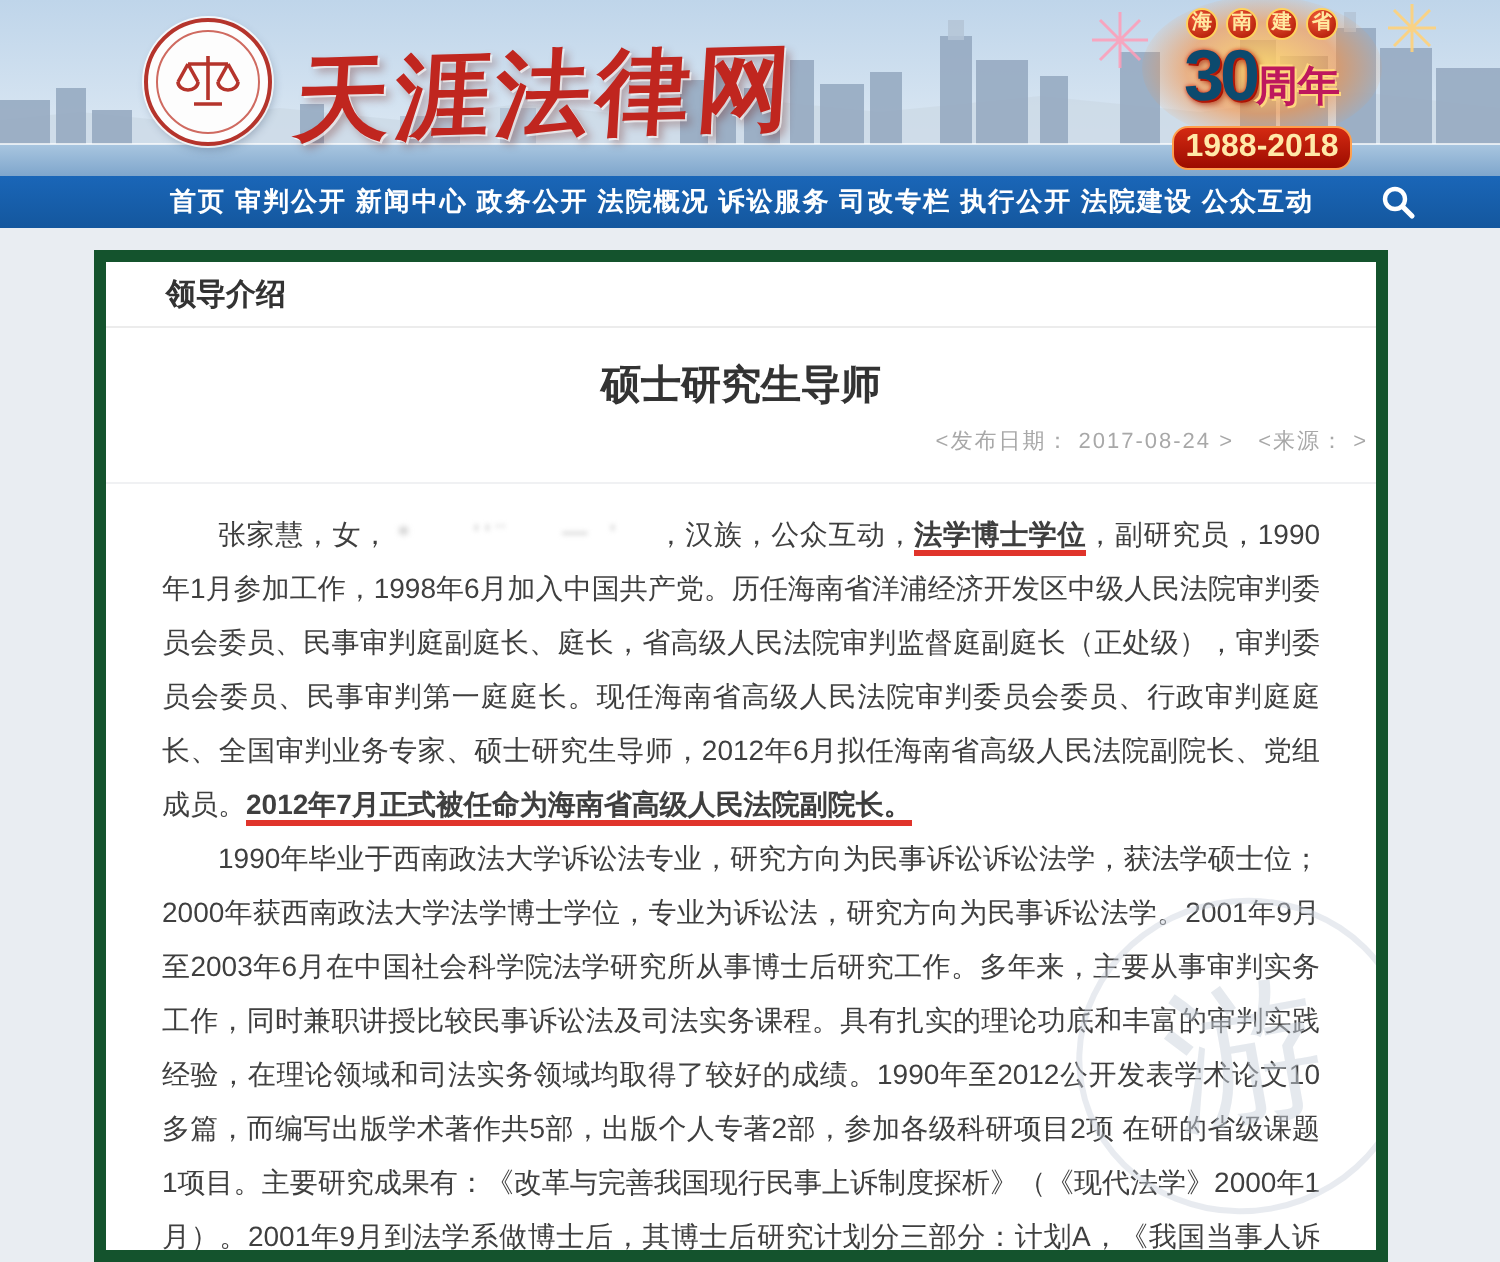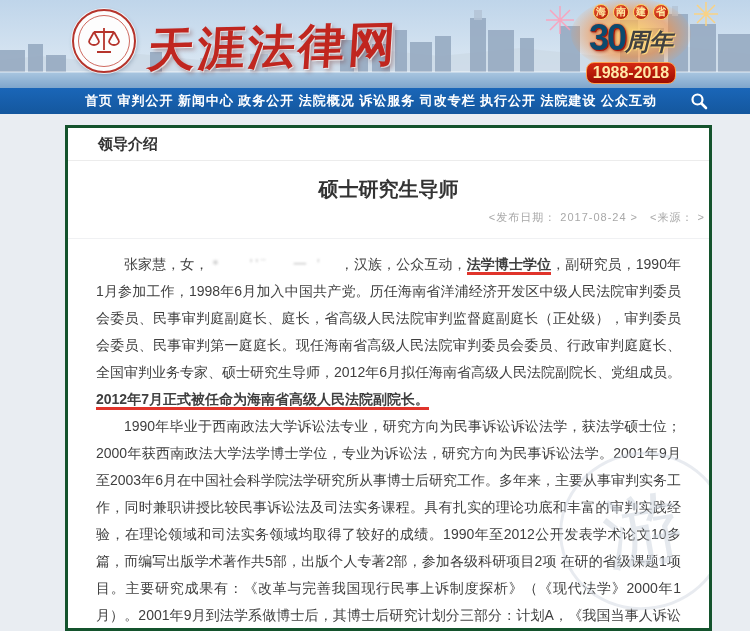--- a/index.html
+++ b/index.html
@@ -38,23 +38,22 @@
     width:16px; height:16px; border-radius:50%;
     background:radial-gradient(circle at 35% 30%, #f05a38, #a81200);
     border:1px solid #ffd25e; color:#ffe9a0; font-size:10px; line-height:14px; font-weight:bold;
   }
   .badge-main { line-height:34px; white-space:nowrap; }
   .badge-number {
     font-size:36px; font-weight:bold; color:#0c4a6e; letter-spacing:-2px;
     text-shadow:0 0 2px #d42a12, 1px 1px 0 #a00d00, 2px 2px 3px rgba(150,20,0,.6);
   }
   .badge-unit {
-    font-size:24px; font-weight:bold; color:#404040;
+    font-size:21px; font-weight:bold; color:#be185d;
     text-shadow:1px 1px 0 #ffd77e, -1px -1px 0 #ffd77e;
-    font-style:italic;
   }
   .badge-years {
     display:inline-block; background:linear-gradient(#d42a12,#9c0c00); color:#ffe9a8;
     font-size:16px; font-weight:bold; border-radius:8px; padding:1px 6px; border:1px solid #ff9f4d;
   }
 
   
   .nav {
     position:relative; width:750px; height:26px;
     background:linear-gradient(#1a66b8,#14579e); z-index:4;
@@ -64,22 +63,22 @@
     display:flex; justify-content:space-between; align-items:center;
   }
   .nav-items a {
     color:#ffffff; font-size:13px; font-weight:bold; text-decoration:none;
     letter-spacing:1px; white-space:nowrap;
   }
   .nav-search { position:absolute; right:42px; top:4px; width:18px; height:18px; cursor:pointer; }
 
   
   .content {
-    position:absolute; left:65px; top:125px; width:647px; height:506px;
-    background:#ffffff; border:3px solid #14532d; overflow:hidden;
+    position:absolute; left:47px; top:125px; width:647px; height:506px;
+    background:#ffffff; border:6px solid #14532d; overflow:hidden;
   }
   .section-head {
     display:flex; justify-content:space-between; align-items:center;
     height:33px; padding:0 18px 0 30px; border-bottom:1px solid #ececec;
   }
   .section-title { font-size:15px; font-weight:bold; color:#333; }
   .breadcrumb { font-size:11px; color:#9a9a9a; }
   .breadcrumb a { color:#9a9a9a; text-decoration:none; }
   .breadcrumb .sep { margin:0 5px; color:#b5b5b5; }
 

